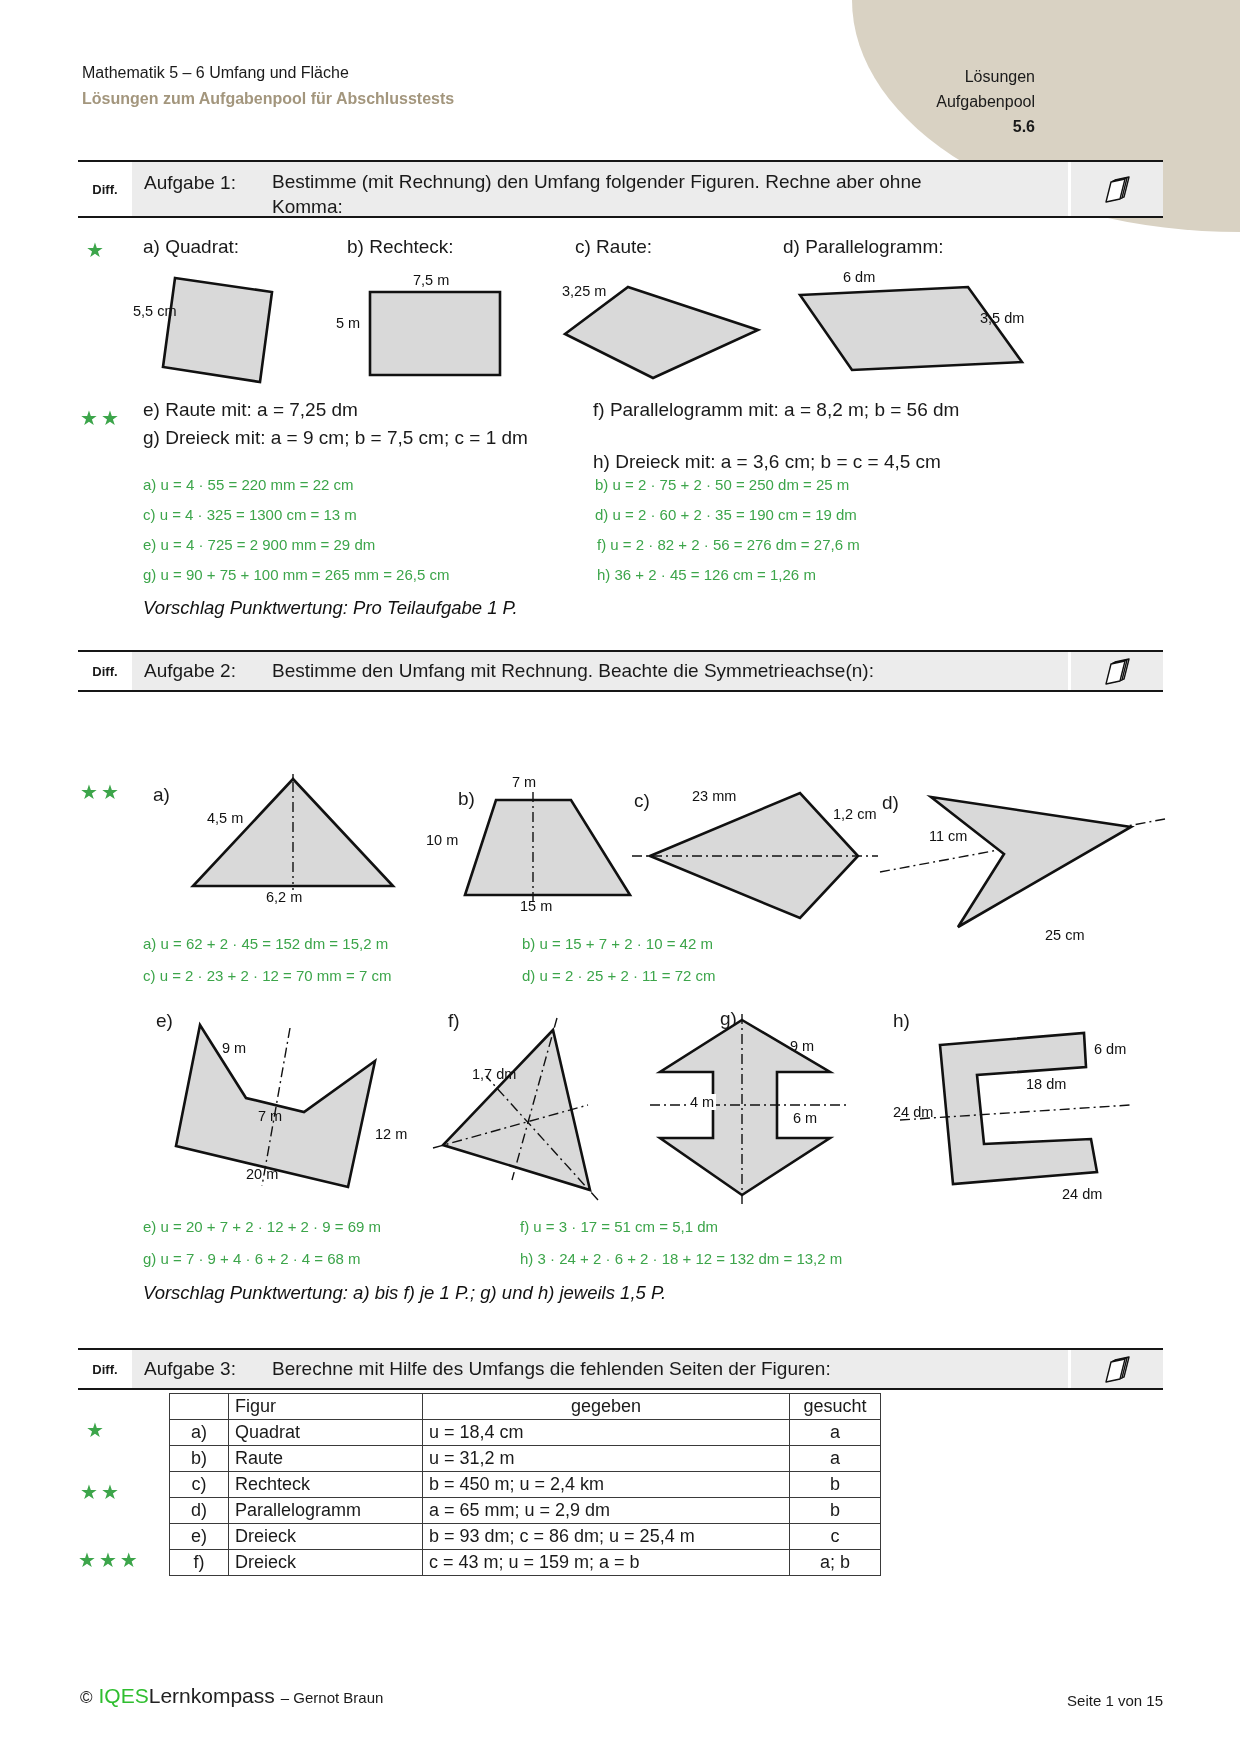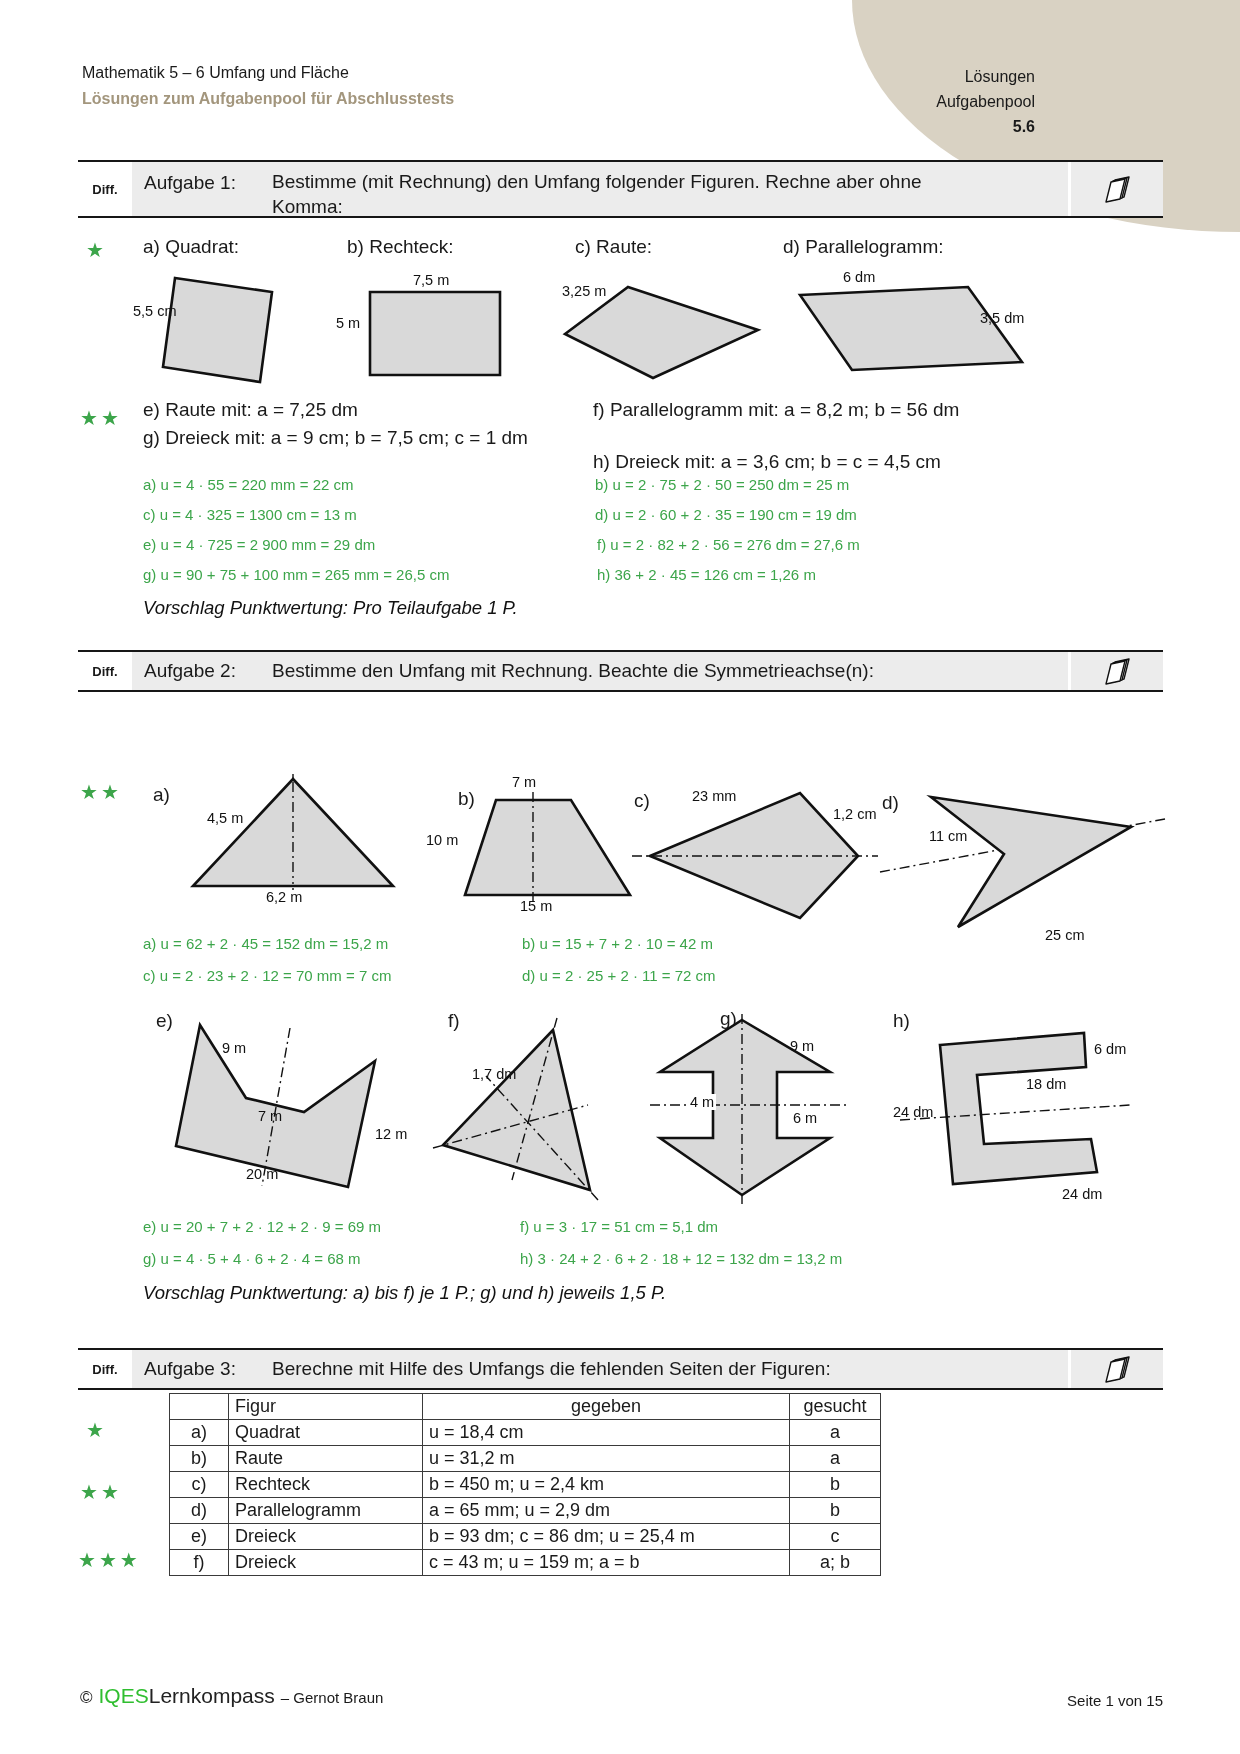--- a/index.html
+++ b/index.html
@@ -213,21 +213,21 @@
   <polygon points="42,37 186,25 188,59 79,67 86,136 193,131 199,164 55,176"></polygon>
   <line class="axis" x1="2" y1="112" x2="232" y2="97"></line>
 </svg>
 <span class="abs dim" style="left:1094px;top:1041px;">6 dm</span>
 <span class="abs dim" style="left:1026px;top:1076px;">18 dm</span>
 <span class="abs dim" style="left:893px;top:1104px;">24 dm</span>
 <span class="abs dim" style="left:1062px;top:1186px;">24 dm</span>
 
 <div class="abs sol" style="left:143px;top:1218px;">e) u = 20 + 7 + 2 · 12 + 2 · 9 = 69 m</div>
 <div class="abs sol" style="left:520px;top:1218px;">f) u = 3 · 17 = 51 cm = 5,1 dm</div>
-<div class="abs sol" style="left:143px;top:1250px;">g) u = 4 · 5 + 4 · 6 + 2 · 4 = 68 m</div>
+<div class="abs sol" style="left:143px;top:1250px;">g) u = 7 · 9 + 4 · 6 + 2 · 4 = 68 m</div>
 <div class="abs sol" style="left:520px;top:1250px;">h) 3 · 24 + 2 · 6 + 2 · 18 + 12 = 132 dm = 13,2 m</div>
 <div class="abs note" style="left:143px;top:1282px;">Vorschlag Punktwertung: a) bis f) je 1 P.; g) und h) jeweils 1,5 P.</div>
 
 <div class="taskbar" style="top:1348px;height:42px;">
   <div class="diffcell">Diff.</div>
   <div class="barmain mid">
     <span class="tasklabel">Aufgabe 3:</span>
     <span class="taskinstr">Berechne mit Hilfe des Umfangs die fehlenden Seiten der Figuren:</span>
   </div>
   <div class="bargap"></div>

